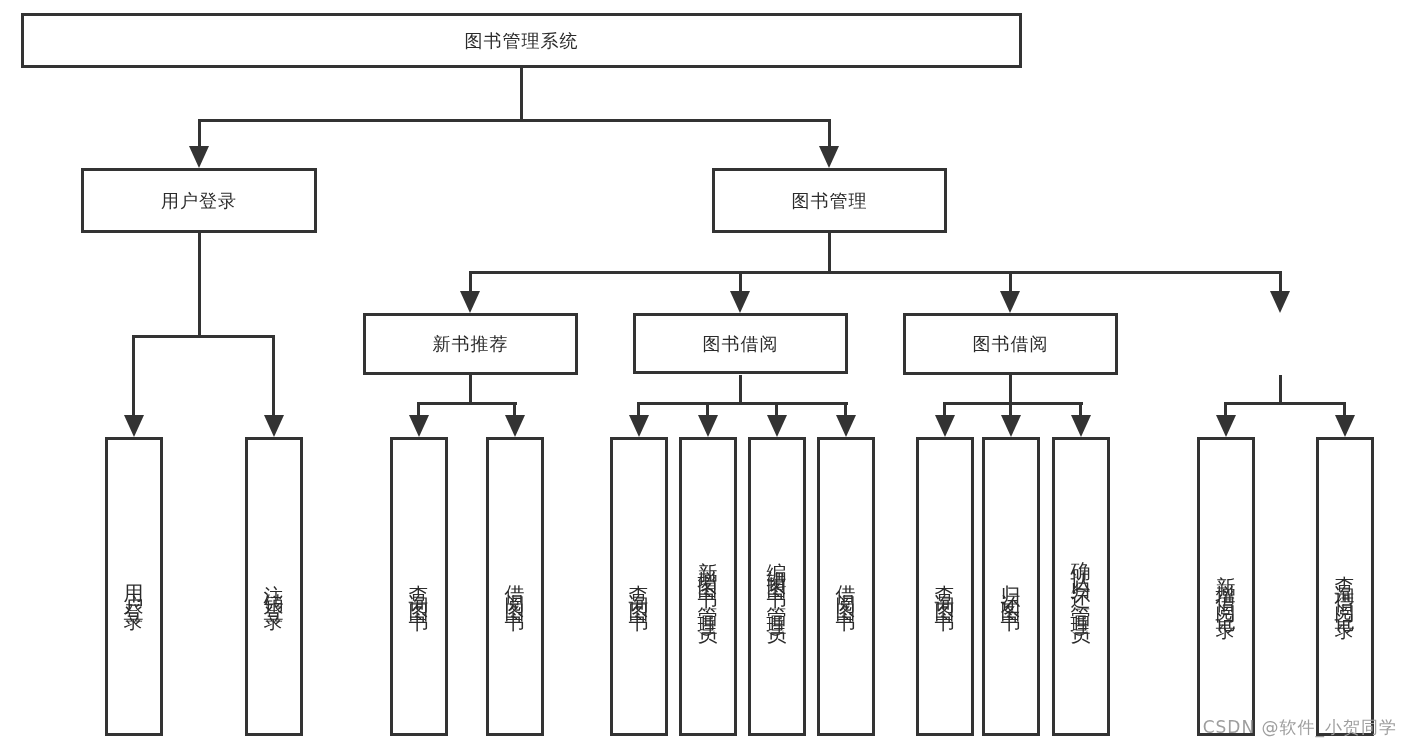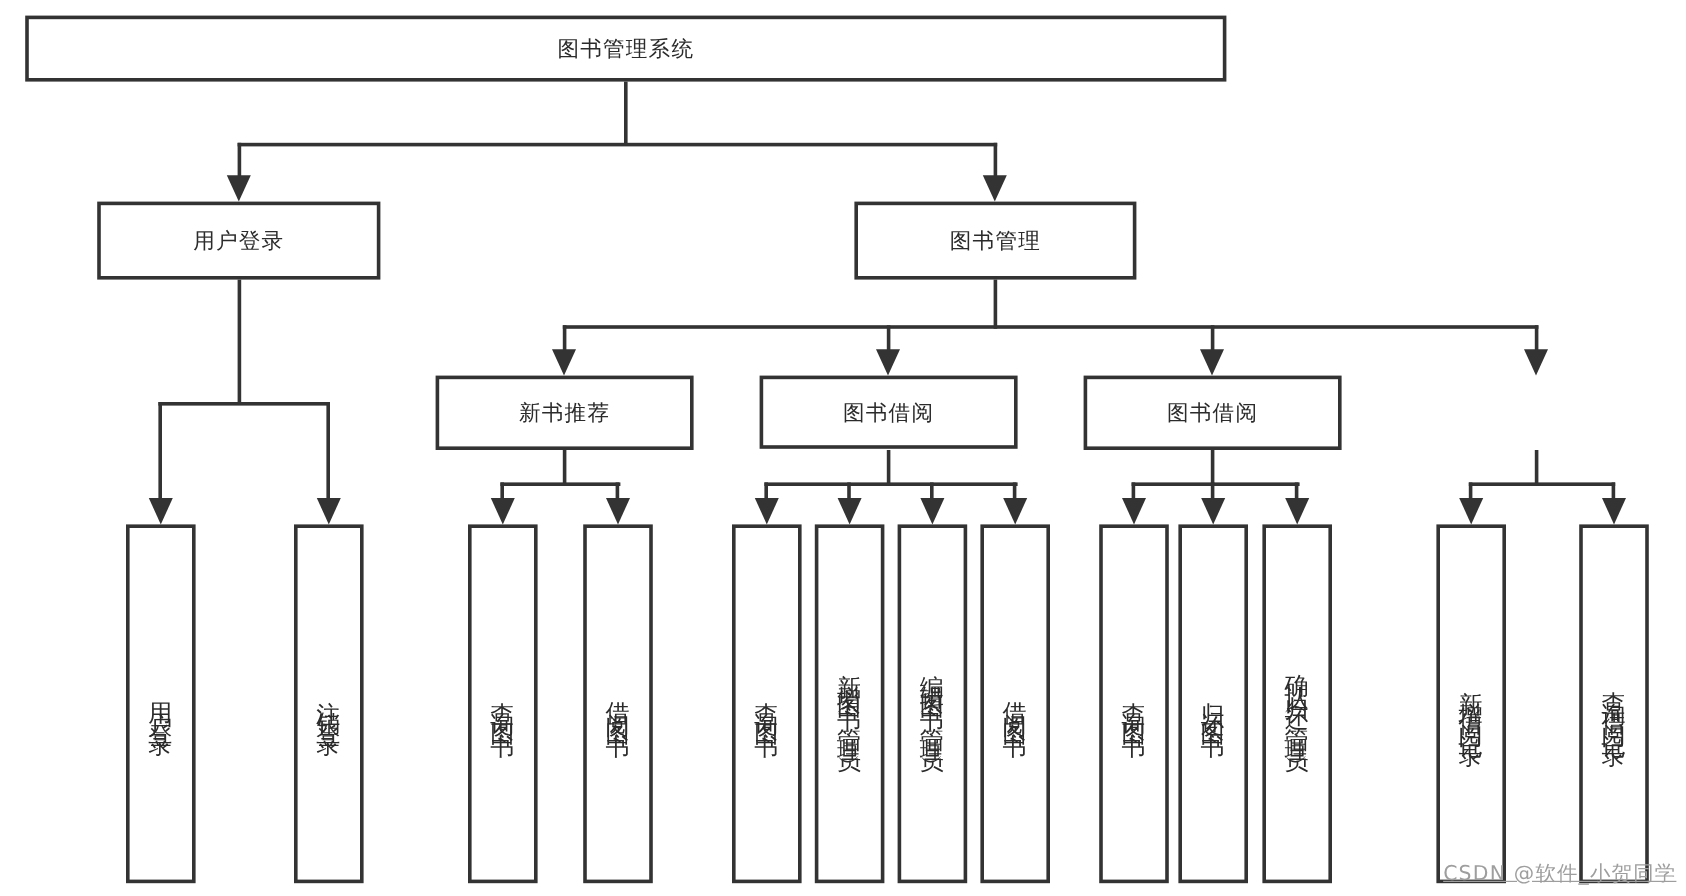--- a/index.html
+++ b/index.html
@@ -28,21 +28,21 @@
   }
   .vl{position:absolute;width:3px;background:var(--line);}
   .hl{position:absolute;height:3px;background:var(--line);}
   .ar{
     position:absolute;width:0;height:0;
     border-left:10px solid transparent;border-right:10px solid transparent;
     border-top:22px solid var(--line);
   }
   .watermark{
     position:absolute;right:8px;bottom:8px;z-index:10;
-    font-size:17px;color:var(--wm);letter-spacing:1px;white-space:nowrap;text-decoration:underline;
+    font-size:17px;color:var(--wm);letter-spacing:1px;white-space:nowrap;
   }
 </style>
 </head>
 <body>
 
 <div class="stage">
 
   <div class="box box-h" style="left:21px;top:13px;width:1001px;height:55px;">
     <span>图书管理系统</span>
   </div>

